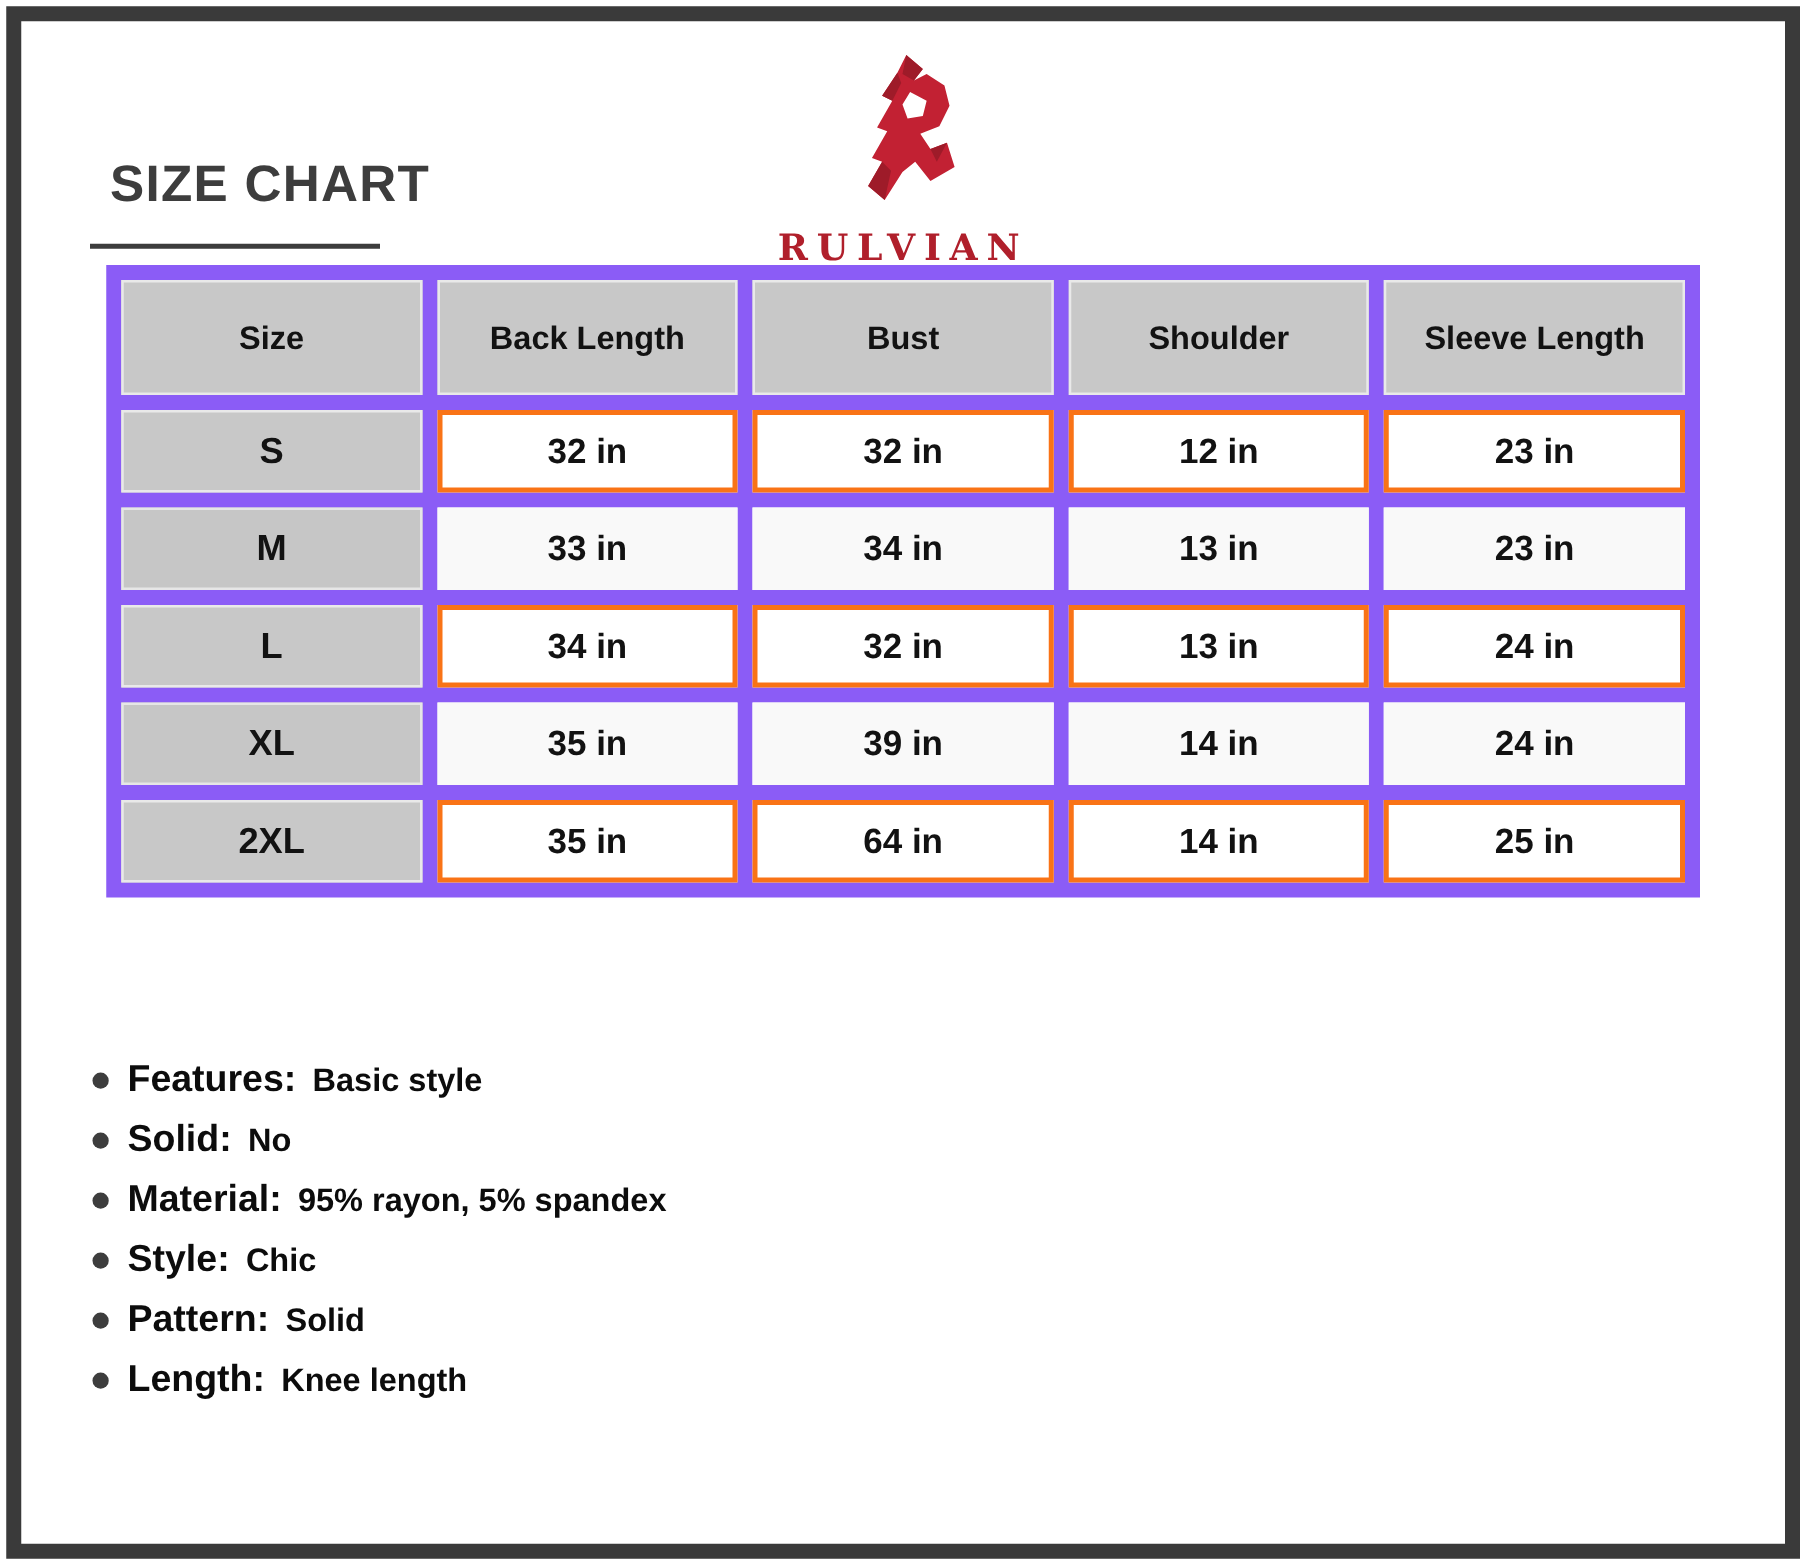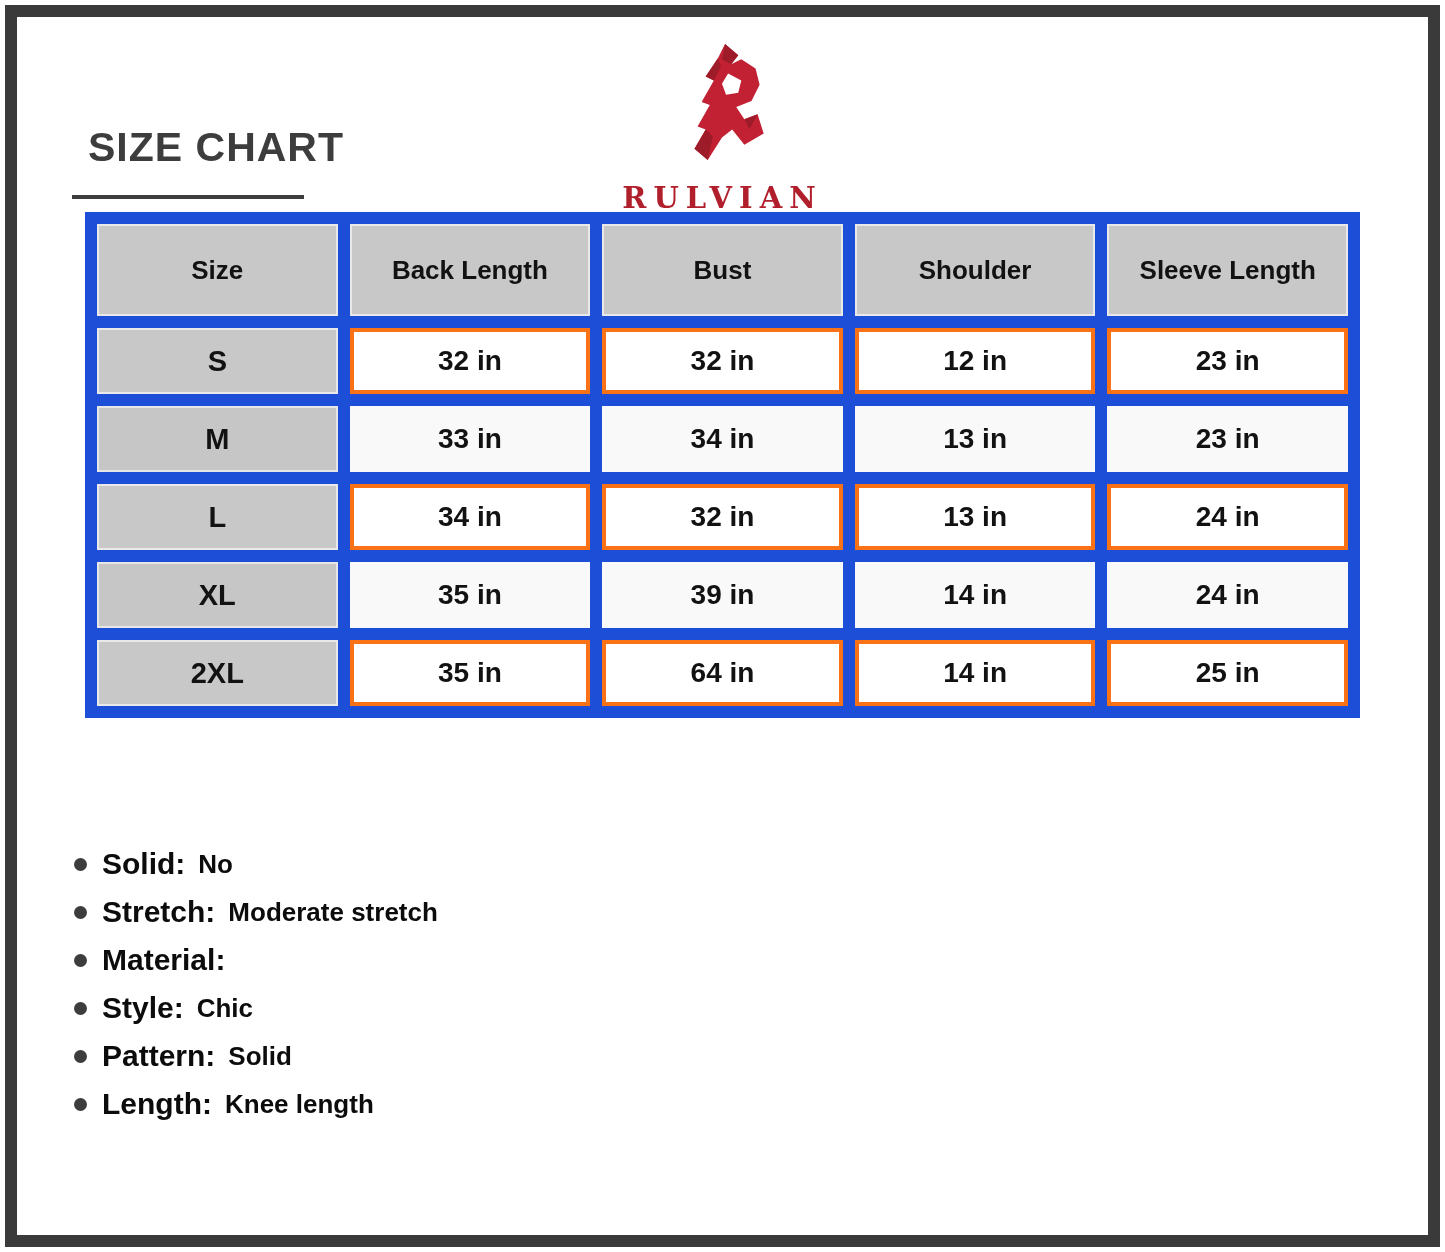--- a/index.html
+++ b/index.html
@@ -60,21 +60,21 @@
   }
   
   table.size-chart {
     position: absolute;
     left: 85px;
     top: 212px;
     width: 1275px;
     table-layout: fixed;
     border-collapse: separate;
     border-spacing: 12px;
-    background: #1d4ed8;
+    background: #8b5cf6;
   }
   table.size-chart th {
     height: 86px;
     background: #c8c8c8;
     border: 2px solid #e9e9e9;
     font-size: 26px;
     font-weight: bold;
     color: #121212;
     text-align: center;
   }
@@ -200,31 +200,32 @@
         <td class="value-cell">64 in</td>
         <td class="value-cell">14 in</td>
         <td class="value-cell">25 in</td>
       </tr>
     </tbody>
 </table>
 
 <ul class="specs" id="spec-list">
     <li>
       <span class="bullet"></span>
+      <span class="spec-label">Features:</span>
+      <span class="spec-value">Basic style</span>
+    </li>
+    <li>
+      <span class="bullet"></span>
       <span class="spec-label">Solid:</span>
       <span class="spec-value">No</span>
     </li>
     <li>
       <span class="bullet"></span>
-      <span class="spec-label">Stretch:</span>
-      <span class="spec-value">Moderate stretch</span>
-    </li>
-    <li>
-      <span class="bullet"></span>
       <span class="spec-label">Material:</span>
+      <span class="spec-value">95% rayon, 5% spandex</span>
     </li>
     <li>
       <span class="bullet"></span>
       <span class="spec-label">Style:</span>
       <span class="spec-value">Chic</span>
     </li>
     <li>
       <span class="bullet"></span>
       <span class="spec-label">Pattern:</span>
       <span class="spec-value">Solid</span>

